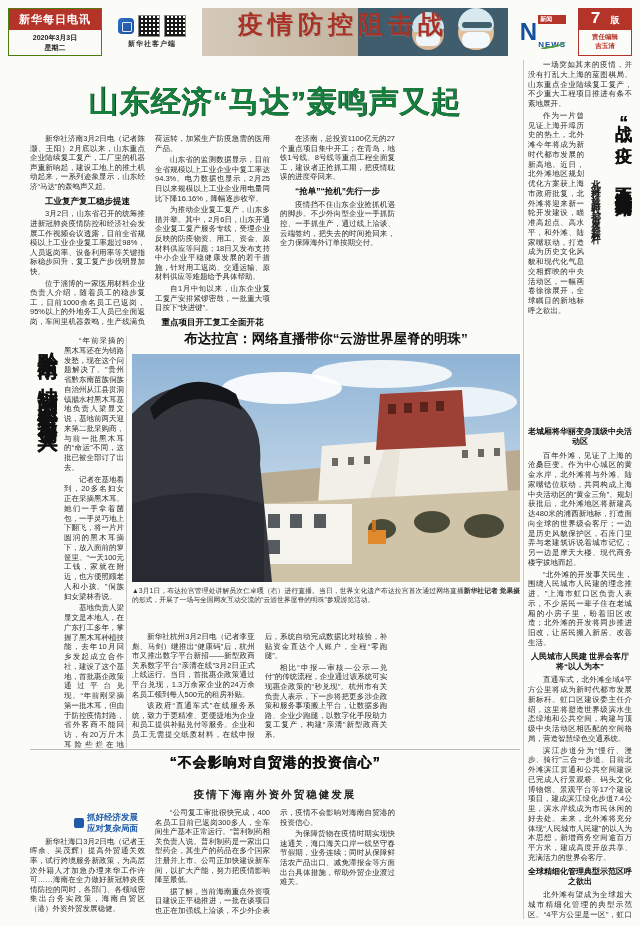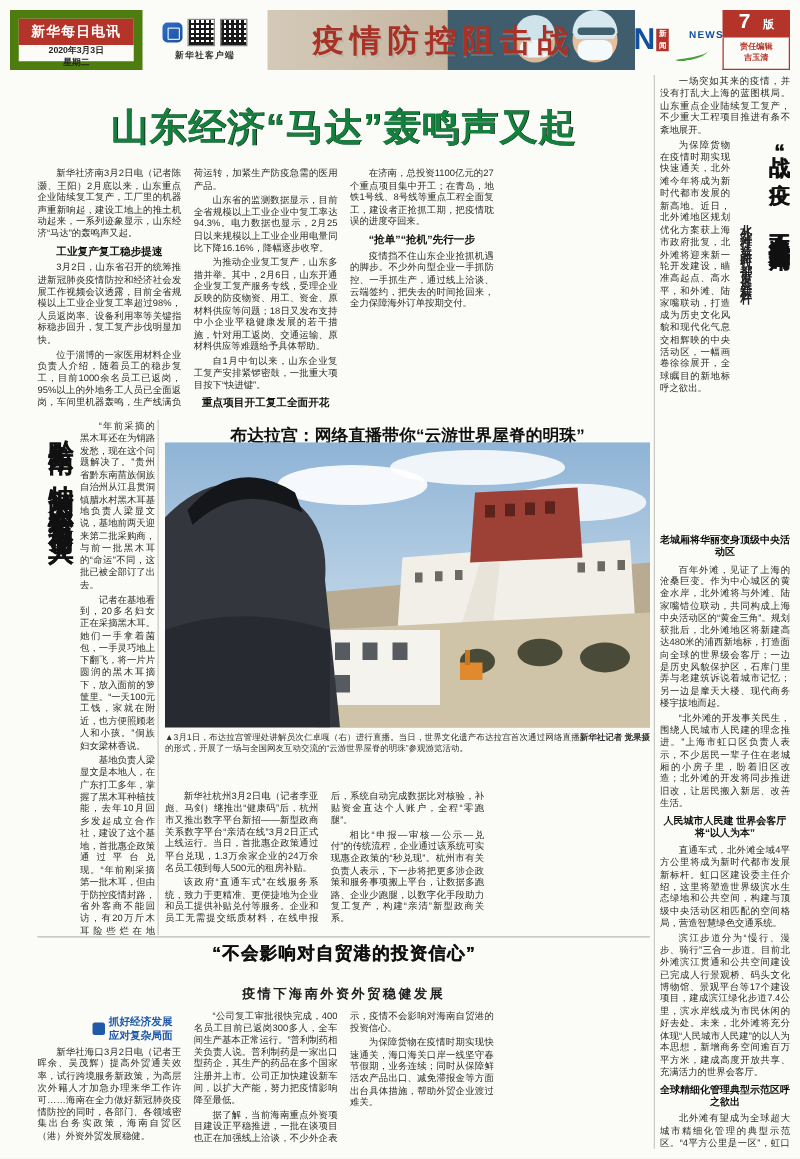--- a/index.html
+++ b/index.html
@@ -1,34 +1,34 @@
 <!DOCTYPE html>
 <html><head>
 <meta charset="utf-8">
 <style>
   html,body{margin:0;padding:0;}
   body{width:640px;height:927px;background:#d9d9d6;font-family:"Liberation Sans","DejaVu Sans",sans-serif;-webkit-text-size-adjust:none;}
   .page{position:absolute;left:0;top:0;width:640px;height:927px;background:#fbfbf8;overflow:hidden;}
   
   .header{position:absolute;left:8px;top:8px;width:624px;height:48px;display:flex;gap:6px;align-items:stretch;}
-  .masthead{width:92px;border:7px solid #4d7c0f;display:flex;flex-direction:column;}
+  .masthead{width:92px;border:1px solid #4d7c0f;display:flex;flex-direction:column;}
   .masthead .brand{background:#b5342a;color:#fff;font-weight:900;font-size:11px;text-align:center;padding:3px 0;letter-spacing:1px;}
   .masthead .date{flex:1;display:flex;flex-direction:column;justify-content:center;text-align:center;font-size:7px;color:#222;line-height:1.4;font-weight:700;}
   .qrbox{width:88px;display:flex;flex-direction:column;align-items:center;justify-content:center;gap:2px;}
   .qrrow{display:flex;gap:4px;align-items:center;}
   .appicon{width:16px;height:16px;border-radius:4px;background:linear-gradient(135deg,#2e6fca,#1c4f9e);position:relative;}
   .appicon:after{content:"";position:absolute;left:4px;top:4px;width:8px;height:8px;border:1px solid #fff;border-radius:1px;opacity:.85;}
   .qr{width:20px;height:20px;background-color:#fff;background-image:repeating-linear-gradient(0deg,#1a1a1a 0 2px,transparent 2px 4px),repeating-linear-gradient(90deg,#1a1a1a 0 2px,#fff 2px 4px);border:1px solid #888;}
   .qrlabel{font-size:7px;font-weight:700;color:#333;letter-spacing:1px;}
-  .banner{flex:1;position:relative;background:linear-gradient(90deg,#d4c9b8 0%,#c4b5a0 52%,#8da0ab 68%,#3f5d6c 100%);display:flex;align-items:center;overflow:hidden;}
+  .banner{flex:1;position:relative;background:linear-gradient(90deg,#d4c9b8 0%,#c4b5a0 52%,#8da0ab 68%,#3f5d6c 100%);display:flex;align-items:flex-start;overflow:hidden;}
   .banner-title{position:relative;z-index:2;margin-left:36px;font-size:25px;font-weight:900;color:#a83226;letter-spacing:5px;text-shadow:0 1px 0 #fff3, 1px 1px 1px #00000022;}
   .banner svg{position:absolute;right:0;top:0;height:100%;}
   .newslogo{width:58px;display:flex;align-items:center;justify-content:center;position:relative;}
   .newslogo .n{font-size:24px;font-weight:900;color:#1450a0;line-height:1;}
-  .newslogo .stack{display:flex;flex-direction:row;margin-left:1px;gap:16px;}
+  .newslogo .stack{display:flex;flex-direction:column;margin-left:1px;gap:16px;}
   .newslogo .tag{background:#b5342a;color:#fff;font-size:6px;padding:0 2px;font-weight:700;}
   .newslogo .news{color:#1450a0;font-size:8px;font-weight:900;letter-spacing:1px;}
   .newslogo .swoosh{position:absolute;bottom:8px;right:6px;width:26px;height:5px;border-bottom:2px solid #4f9e3f;border-radius:0 0 100% 40%;transform:rotate(-8deg);}
   .pagebox{width:54px;display:flex;flex-direction:column;font-family:Liberation Mono, monospace;}
   .pagebox .pn{background:#b5342a;color:#fff;text-align:center;font-weight:900;padding:1px 0 2px;}
   .pagebox .pn .big{font-size:17px;}
   .pagebox .pn .small{font-size:9px;font-weight:700;}
   .pagebox .ed{flex:1;border:1px solid #b5342a;border-top:none;color:#b5342a;font-size:6.5px;text-align:center;display:flex;flex-direction:column;justify-content:center;line-height:1.35;font-weight:700;}
   
   .kicker{position:absolute;left:30px;top:64px;width:490px;text-align:center;color:#c0392b;font-size:13px;font-weight:700;letter-spacing:2px;}
@@ -39,21 +39,21 @@
   .sub{font-size:8.5px;font-weight:900;text-align:center;margin:4px 0 3px;color:#111;text-indent:0!important;}
   .sub.blue{color:#1e5aa8;text-align:left;display:flex;align-items:center;gap:3px;padding-left:44px;}
   .bluetag{display:inline-block;width:10px;height:10px;background:#1e5aa8;border-radius:2px;flex:0 0 auto;}
   .shandongBody{position:absolute;left:30px;top:134px;width:490px;height:196px;column-count:4;}
   
   .sidebar{position:absolute;left:30px;top:336px;width:94px;height:412px;display:flex;gap:6px;}
   .vtitle{writing-mode:vertical-rl;text-orientation:upright;font-weight:900;color:#111;}
   .sidebar .vtitle{font-size:20px;letter-spacing:4px;line-height:1;width:28px;text-shadow:.5px 0 0 #111;}
   .sidebar .body{flex:1;font-size:7.5px;line-height:1.3;text-align:justify;color:#2b2b2b;overflow:hidden;}
   
-  .potalaTitle{position:absolute;left:132px;top:340px;width:388px;text-align:center;font-size:13.5px;font-weight:900;color:#111;}
+  .potalaTitle{position:absolute;left:132px;top:330px;width:388px;text-align:center;font-size:13.5px;font-weight:900;color:#111;}
   .photo{position:absolute;left:132px;top:354px;width:388px;height:228px;background:#9ec1dd;}
   .caption{position:absolute;left:132px;top:586px;width:388px;font-size:6.8px;line-height:1.35;color:#333;text-align:justify;}
   .caption .credit{float:right;font-weight:700;}
   .hzTitle{position:absolute;left:132px;top:606px;width:388px;text-align:center;font-size:16.5px;font-weight:900;color:#111;text-shadow:.5px 0 0 #111;}
   .hzBody{position:absolute;left:132px;top:632px;width:388px;height:114px;column-count:3;}
   
   .rule{position:absolute;background:#bbb;}
   .hnTitle{position:absolute;left:30px;top:754px;width:490px;text-align:center;font-size:14px;font-weight:900;color:#111;letter-spacing:1px;text-shadow:.5px 0 0 #111;}
   .hnSub{position:absolute;left:30px;top:788px;width:490px;text-align:center;font-size:10.5px;font-weight:700;color:#222;letter-spacing:2px;}
   .hnBody{position:absolute;left:30px;top:808px;width:490px;height:112px;column-count:4;}
@@ -217,21 +217,21 @@
     <p>据了解，当前海南重点外资项目建设正平稳推进，一批在谈项目也正在加强线上洽谈，不少外企表示，疫情不会影响对海南自贸港的投资信心。</p>
     <p>为保障货物在疫情时期实现快速通关，海口海关口岸一线坚守春节假期，业务连续；同时从保障鲜活农产品出口、减免滞报金等方面出台具体措施，帮助外贸企业渡过难关。</p>
   </div>
 
   <div class="vdiv" style="left:523px;top:60px;height:859px;"></div>
   <div class="vdiv" style="left:126px;top:336px;height:412px;"></div>
   <div class="rightcol flow">
     <p>一场突如其来的疫情，并没有打乱大上海的蓝图棋局。山东重点企业陆续复工复产，不少重大工程项目推进有条不紊地展开。</p>
     <div class="shTitleBlock">
       <div class="wrap">
-        <p>为保障货物在疫情时期实现快速通关，北外滩今年将成为新时代都市发展的新高地。近日，北外滩地区规划优化方案获上海市政府批复，北外滩将迎来新一轮开发建设，瞄准高起点、高水平，和外滩、陆家嘴联动，打造成为历史文化风貌和现代化气息交相辉映的中央活动区，一幅画卷徐徐展开，全球瞩目的新地标呼之欲出。</p>
+        <p>作为一片曾见证上海开埠历史的热土，北外滩今年将成为新时代都市发展的新高地。近日，北外滩地区规划优化方案获上海市政府批复，北外滩将迎来新一轮开发建设，瞄准高起点、高水平，和外滩、陆家嘴联动，打造成为历史文化风貌和现代化气息交相辉映的中央活动区，一幅画卷徐徐展开，全球瞩目的新地标呼之欲出。</p>
       </div>
       <div class="shSubV">北外滩打造新时代都市发展新标杆</div>
       <div class="shTitleV">战“疫”，不改上海建设谋篇布局</div>
     </div>
     <div class="sub">老城厢将华丽变身顶级中央活动区</div>
     <p>百年外滩，见证了上海的沧桑巨变。作为中心城区的黄金水岸，北外滩将与外滩、陆家嘴错位联动，共同构成上海中央活动区的“黄金三角”。规划获批后，北外滩地区将新建高达480米的浦西新地标，打造面向全球的世界级会客厅；一边是历史风貌保护区，石库门里弄与老建筑诉说着城市记忆；另一边是摩天大楼、现代商务楼宇拔地而起。</p>
     <p>“北外滩的开发事关民生，围绕人民城市人民建的理念推进。”上海市虹口区负责人表示，不少居民一辈子住在老城厢的小房子里，盼着旧区改造；北外滩的开发将同步推进旧改，让居民搬入新居、改善生活。</p>
     <div class="sub">人民城市人民建 世界会客厅将“以人为本”</div>
     <p>直通车式，北外滩全域4平方公里将成为新时代都市发展新标杆。虹口区建设委主任介绍，这里将塑造世界级滨水生态绿地和公共空间，构建与顶级中央活动区相匹配的空间格局，营造智慧绿色交通系统。</p>
     <p>滨江步道分为“慢行、漫步、骑行”三合一步道。目前北外滩滨江贯通和公共空间建设已完成人行景观桥、码头文化博物馆、景观平台等17个建设项目，建成滨江绿化步道7.4公里，滨水岸线成为市民休闲的好去处。未来，北外滩将充分体现“人民城市人民建”的以人为本思想，新增商务空间逾百万平方米，建成高度开放共享、充满活力的世界会客厅。</p>

